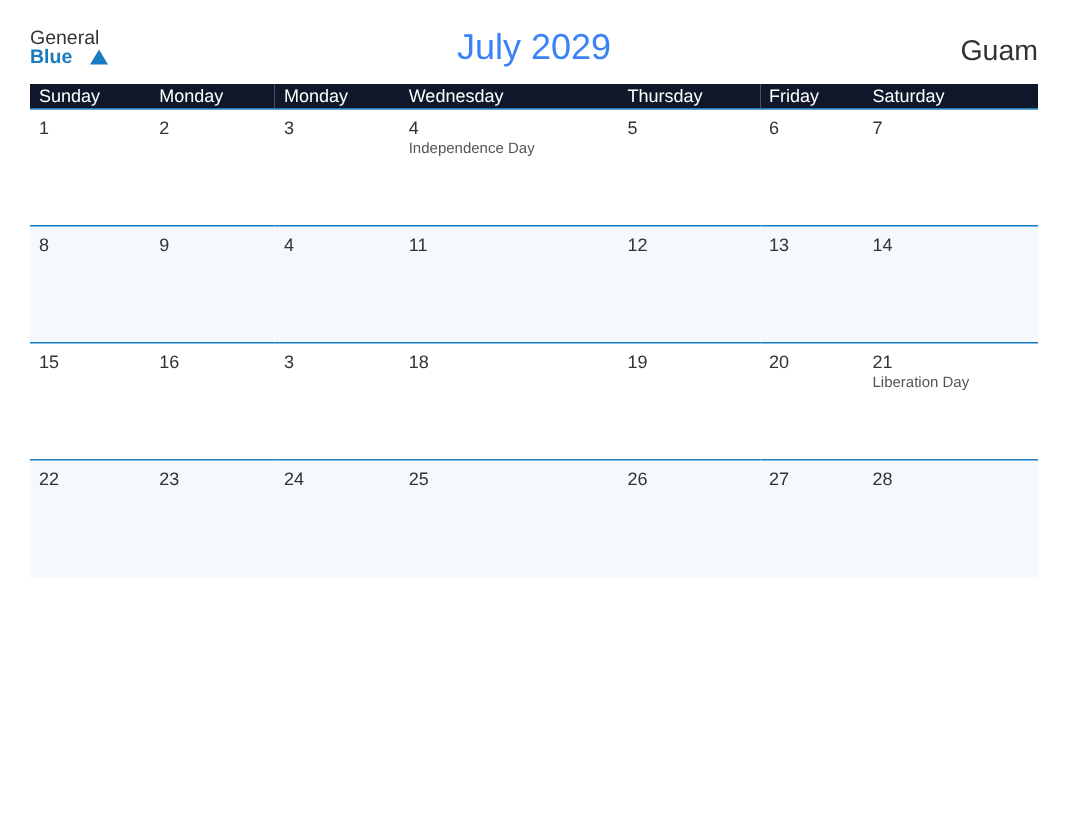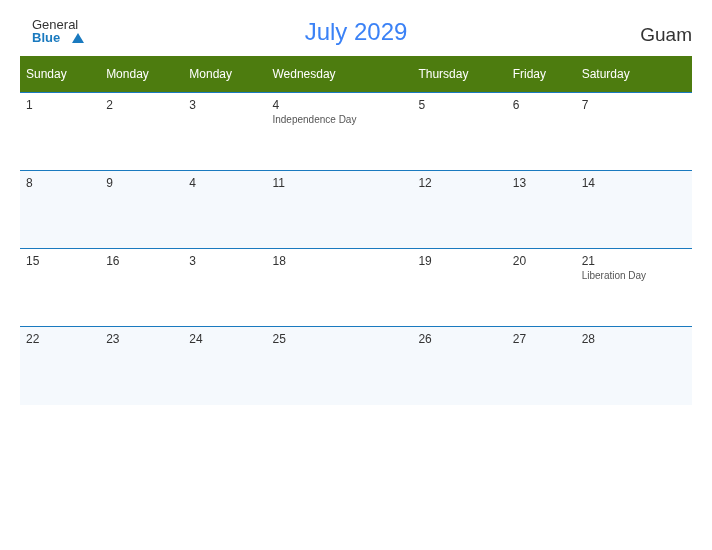--- a/index.html
+++ b/index.html
@@ -21,21 +21,21 @@
     }
     .header-row {
       display: flex;
       align-items: center;
       justify-content: center;
       position: relative;
       margin-bottom: 10px;
     }
     .logo {
       position: absolute;
-      left: 12px;
+      left: 0;
       top: 0;
       display: flex;
       flex-direction: column;
       line-height: 1;
     }
     .logo-general {
       font-size: 13px;
       color: #333;
       font-weight: normal;
     }
@@ -68,25 +68,25 @@
       top: 6px;
       font-size: 19px;
       color: #333;
     }
     .calendar-table {
       width: 100%;
       border-collapse: collapse;
       margin-top: 6px;
     }
     .calendar-table th {
-      background-color: #4d7c0f;
+      background-color: #0f172a;
       color: #fff;
       font-size: 12px;
       font-weight: normal;
-      padding: 11px 6px;
+      padding: 1px 6px;
       text-align: left;
       border: none;
     }
     .calendar-table td {
       border-top: 1.5px solid #1a7abf;
       vertical-align: top;
       padding: 5px 6px;
       height: 78px;
       font-size: 12px;
       color: #333;

